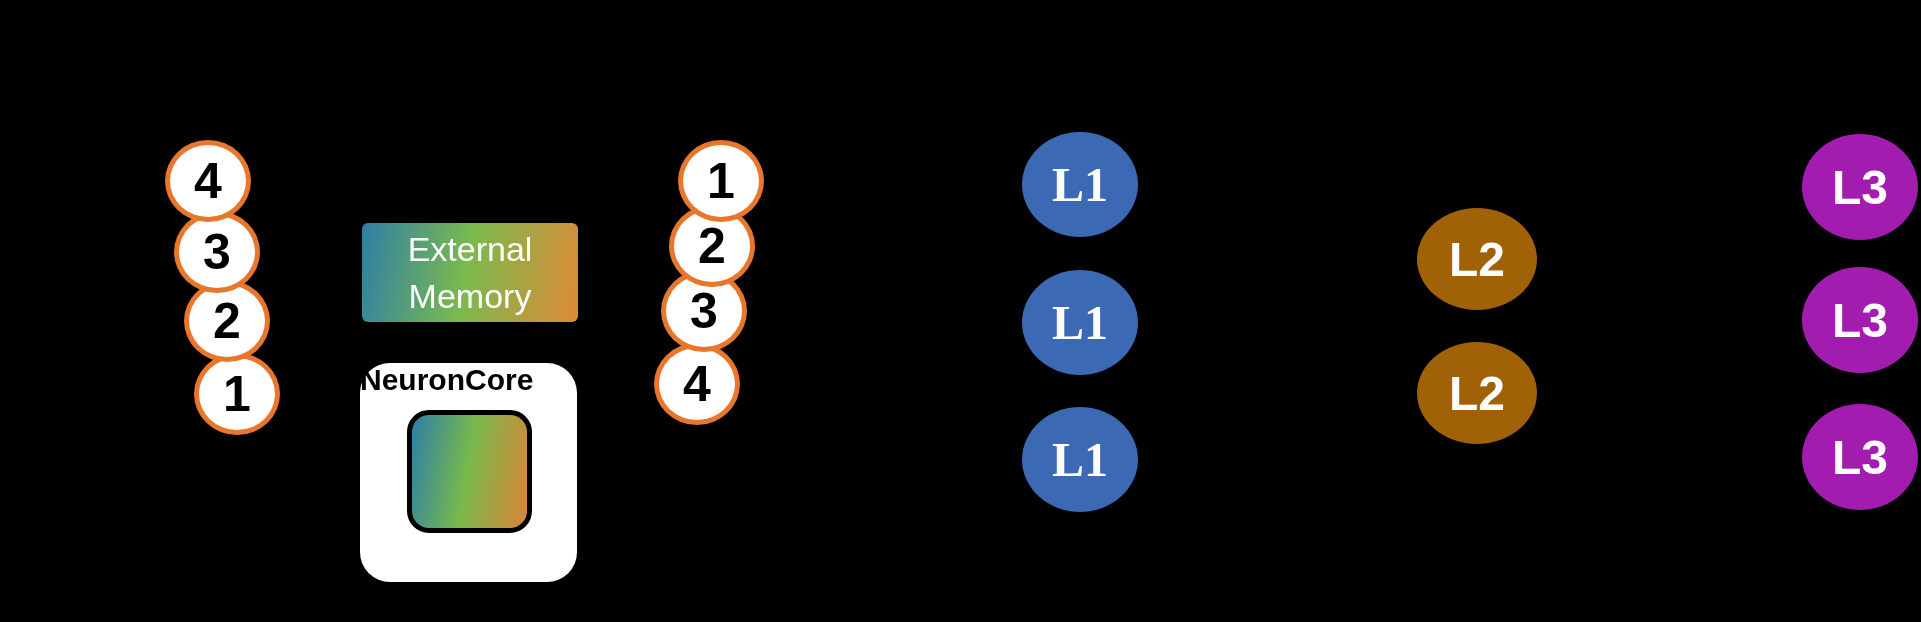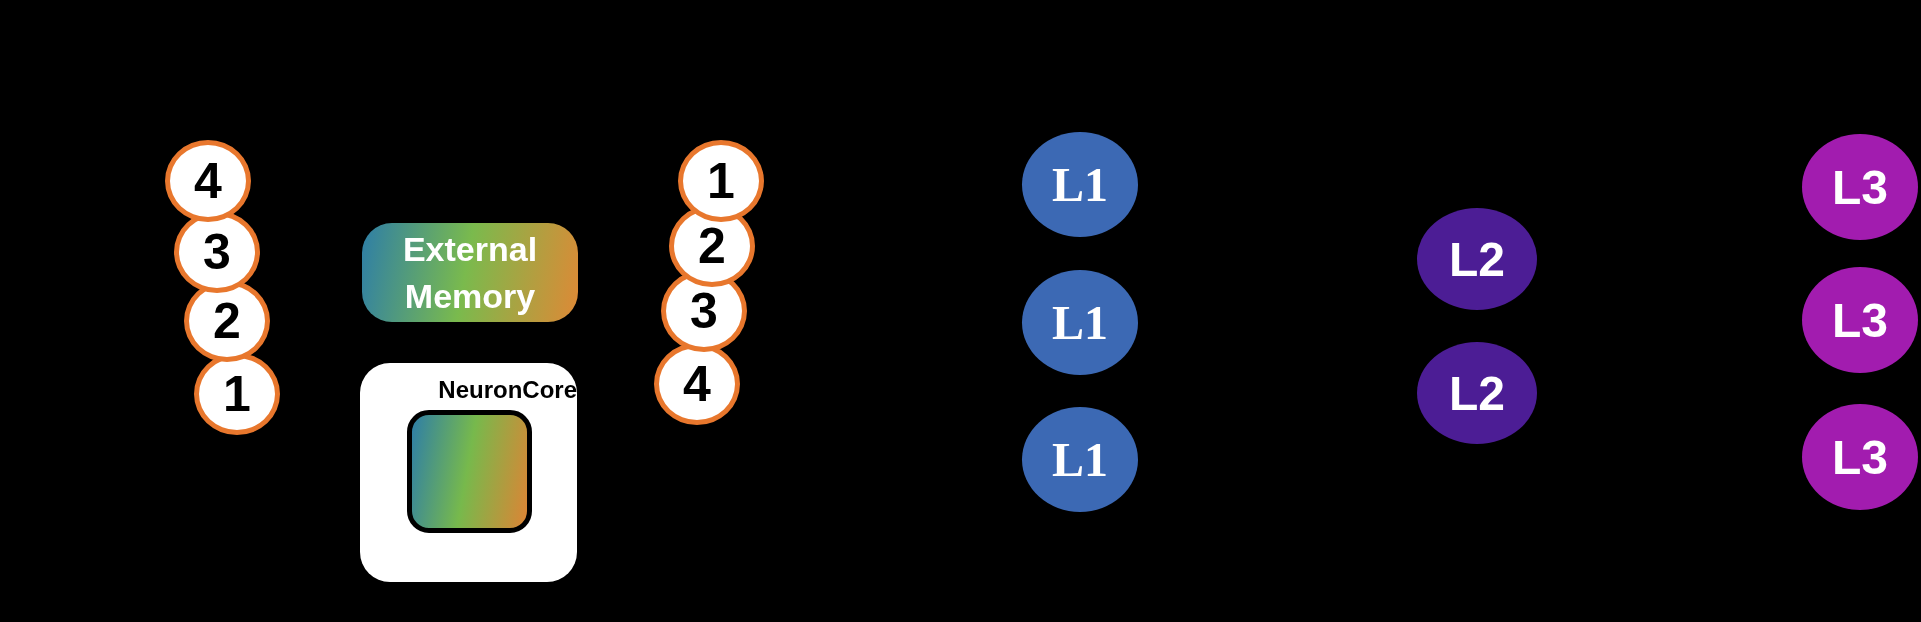--- a/index.html
+++ b/index.html
@@ -34,53 +34,52 @@
     position: absolute;
     border-radius: 50%;
     display: flex;
     align-items: center;
     justify-content: center;
     color: #ffffff;
     font-size: 48px;
     font-weight: 600;
   }
   .l1 { width: 116px; height: 105px; background: #3C69B4; font-family: Liberation Serif, serif; }
-  .l2 { width: 120px; height: 102px; background: #4c1d95; }
+  .l2 { width: 120px; height: 102px; background: #a16207; }
   .l3 { width: 116px; height: 106px; background: #a21caf; }
 
   
   .ext-mem {
     position: absolute;
     left: 362px; top: 223px;
     width: 216px; height: 99px;
-    border-radius: 30px;
+    border-radius: 6px;
     background: linear-gradient(100deg, #2E7EA7 0%, #7ABA4D 48%, #DE8936 100%);
     display: flex;
     flex-direction: column;
     align-items: center;
     justify-content: center;
     color: #ffffff;
     font-size: 34px;
-    font-weight: 700;
+    font-weight: 400;
     line-height: 1.38;
     text-align: center;
   }
 
   
   .neuron-core {
     position: absolute;
     left: 360px; top: 363px;
     width: 217px; height: 219px;
     background: #ffffff;
     border-radius: 30px;
   }
   .nc-title {
-    margin-top: 13px;
-    text-align: right;
-    font-size: 24px;
+    text-align: left;
+    font-size: 30px;
     font-weight: 600;
     color: #000000;
   }
   .nc-chip {
     position: absolute;
     left: 47px; top: 47px;
     width: 125px; height: 123px;
     box-sizing: border-box;
     border: 5px solid #000000;
     border-radius: 22px;

